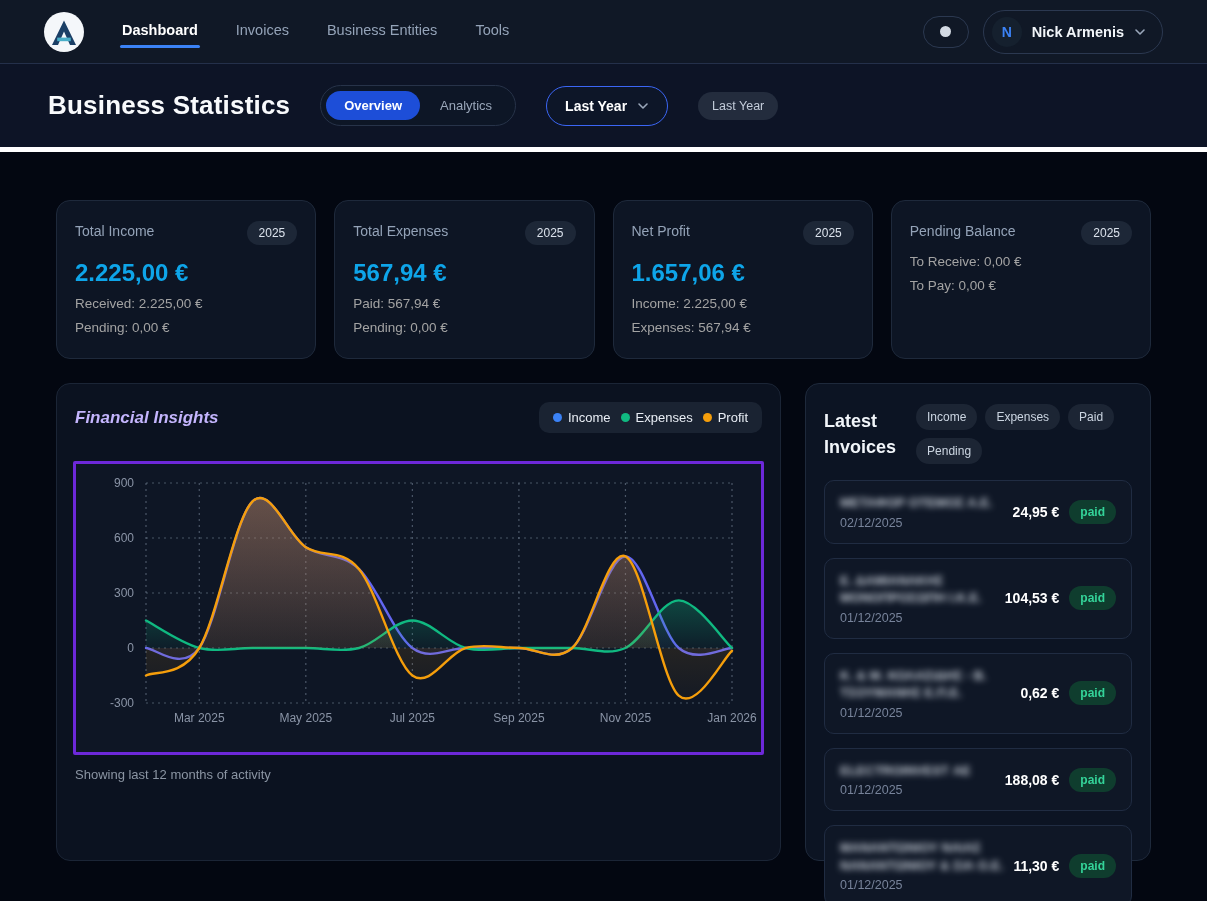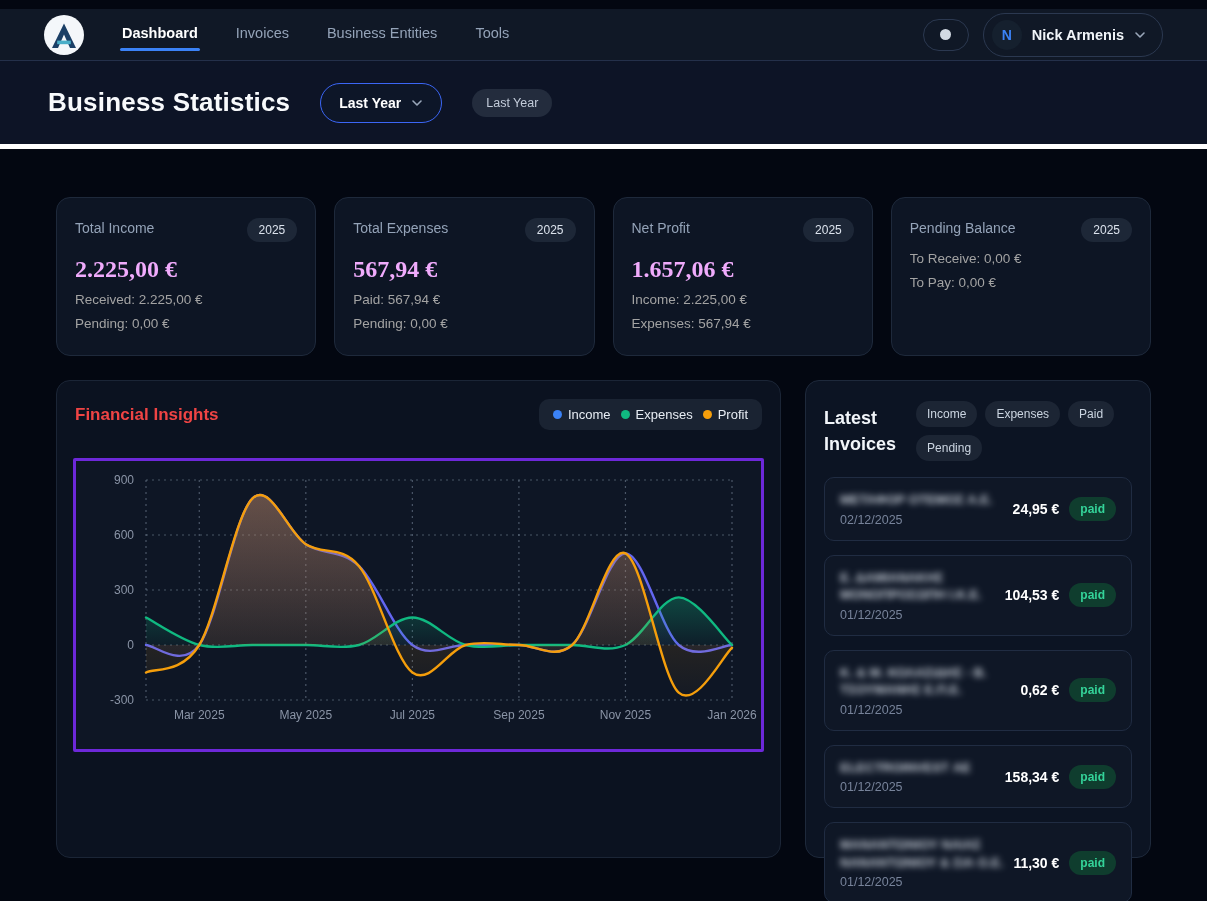--- a/index.html
+++ b/index.html
@@ -5,22 +5,22 @@
   * { margin:0; padding:0; box-sizing:border-box; }
   html,body { width:1207px; height:901px; }
   body {
     background:#030711;
     font-family:"Liberation Sans", sans-serif;
     color:#e5eaf2;
     overflow:hidden;
   }
   
   .navbar {
-    height:52px; background:#101826; border-bottom:1px solid #24304a;
-    display:flex; align-items:center; padding:0 44px;margin-top:9px;
+    height:64px; background:#101826; border-bottom:1px solid #24304a;
+    display:flex; align-items:center; padding:0 44px;
   }
   .logo { width:40px; height:40px; flex:0 0 auto; }
   .nav-links { display:flex; gap:34px; margin-left:36px; }
   .nav-link {
     font-size:14.5px; color:#94a3b8; text-decoration:none; cursor:pointer;
     padding:6px 2px 10px; position:relative;
   }
   .nav-link.active { color:#fff; font-weight:700; }
   .nav-link.active::after {
     content:""; position:absolute; left:0; right:0; bottom:0;
@@ -75,32 +75,32 @@
   .stat-card {
     background:#0d1524; border:1px solid #1e293b; border-radius:14px;
     padding:20px 18px; height:159px;
   }
   .stat-head { display:flex; justify-content:space-between; align-items:flex-start; }
   .stat-title { font-size:14px; color:#94a3b8; padding-top:2px; }
   .stat-badge {
     background:#1d2737; color:#dbe2ec; font-size:12px; border-radius:12px;
     padding:5px 12px;
   }
-  .stat-value { font-size:24px; font-weight:700; color:#f0abfc; margin-top:14px;font-family:Liberation Serif, serif; }
+  .stat-value { font-size:24px; font-weight:700; color:#0ea5e9; margin-top:14px; }
   .stat-line { font-size:13.5px; color:#a3a3a3; margin-top:9px; }
 
   .row2 { display:grid; grid-template-columns:1fr 346px; gap:24px; margin-top:24px; }
 
   
   .chart-card {
     background:#0b1220; border:1px solid #1b2536; border-radius:14px;
     padding:18px 16px; height:478px;
   }
   .chart-head { display:flex; justify-content:space-between; align-items:center; padding:0 2px; }
-  .chart-title { font-size:17px; font-weight:700; color:#ef4444; }
+  .chart-title { font-size:17px; font-weight:700; color:#c4b5fd;font-style:italic; }
   .legend {
     display:flex; align-items:center; gap:10px; background:#1a2332;
     border-radius:10px; padding:8px 14px;
   }
   .legend-item { display:flex; align-items:center; gap:6px; cursor:pointer; }
   .legend-dot { width:9px; height:9px; border-radius:50%; }
   .legend-label { font-size:13px; color:#e8edf4; }
   .plot-wrap {
     margin-top:28px; background:#0e1625; border:3px solid #6d28d9;
     border-radius:2px; overflow:hidden;
@@ -164,20 +164,24 @@
       <span class="user-name">Nick Armenis</span>
       <svg class="chev" viewBox="0 0 12 12">
           <path d="M2 4 L6 8 L10 4" fill="none" stroke="#9aa7ba" stroke-width="1.6" stroke-linecap="round" stroke-linejoin="round"></path>
         </svg>
     </div>
   </div>
 </div>
 
 <div class="page-header">
   <h1 class="page-title">Business Statistics</h1>
+  <div class="tab-group">
+    <div class="tab active">Overview</div>
+    <div class="tab">Analytics</div>
+  </div>
   <div class="period-select">
     <span class="label">Last Year</span>
     <svg class="chev" viewBox="0 0 12 12">
         <path d="M2 4 L6 8 L10 4" fill="none" stroke="#9aa7ba" stroke-width="1.6" stroke-linecap="round" stroke-linejoin="round"></path>
       </svg>
   </div>
   <span class="period-chip">Last Year</span>
 </div>
 
 <div class="main">
@@ -278,20 +282,21 @@
             <text x="549.4545454545455" y="258" fill="#8a94a6" font-size="12" text-anchor="middle">Nov 2025</text>
             <line x1="656" y1="19" x2="656" y2="239" stroke="#94a3b8" stroke-opacity="0.45" stroke-width="1.2" stroke-dasharray="2 4"></line>
             <text x="656" y="258" fill="#8a94a6" font-size="12" text-anchor="middle">Jan 2026</text>
             <path d="M70,184C78.87878787878788,184 105.51515151515152,208.44444444444446 123.27272727272728,184C141.03030303030303,159.55555555555554 158.7878787878788,54.138888888888886 176.54545454545456,37.33333333333333C194.3030303030303,20.527777777777775 212.06060606060606,71.86111111111111 229.8181818181818,83.16666666666667C247.57575757575756,94.47222222222223 265.33333333333337,88.36111111111111 283.0909090909091,105.16666666666667C300.8484848484849,121.97222222222223 318.6060606060606,170.86111111111111 336.3636363636364,184C354.1212121212121,197.13888888888889 371.8787878787879,184 389.6363636363636,184C407.3939393939394,184 425.1515151515152,184 442.90909090909093,184C460.6666666666667,184 478.42424242424244,199.27777777777777 496.1818181818182,184C513.939393939394,168.72222222222223 531.6969696969697,92.33333333333333 549.4545454545455,92.33333333333333C567.2121212121212,92.33333333333333 584.969696969697,168.72222222222223 602.7272727272727,184C620.4848484848485,199.27777777777777 647.1212121212121,184 656,184L656,184L70,184Z" fill="url(#grad0)"></path>
             <path d="M70,184C78.87878787878788,184 105.51515151515152,208.44444444444446 123.27272727272728,184C141.03030303030303,159.55555555555554 158.7878787878788,54.138888888888886 176.54545454545456,37.33333333333333C194.3030303030303,20.527777777777775 212.06060606060606,71.86111111111111 229.8181818181818,83.16666666666667C247.57575757575756,94.47222222222223 265.33333333333337,88.36111111111111 283.0909090909091,105.16666666666667C300.8484848484849,121.97222222222223 318.6060606060606,170.86111111111111 336.3636363636364,184C354.1212121212121,197.13888888888889 371.8787878787879,184 389.6363636363636,184C407.3939393939394,184 425.1515151515152,184 442.90909090909093,184C460.6666666666667,184 478.42424242424244,199.27777777777777 496.1818181818182,184C513.939393939394,168.72222222222223 531.6969696969697,92.33333333333333 549.4545454545455,92.33333333333333C567.2121212121212,92.33333333333333 584.969696969697,168.72222222222223 602.7272727272727,184C620.4848484848485,199.27777777777777 647.1212121212121,184 656,184" fill="none" stroke="#6366f1" stroke-width="2.4" stroke-linecap="round"></path>
             <path d="M70,156.5C78.87878787878788,161.08333333333334 105.51515151515152,179.41666666666666 123.27272727272728,184C141.03030303030303,188.58333333333334 158.7878787878788,184 176.54545454545456,184C194.3030303030303,184 212.06060606060606,184 229.8181818181818,184C247.57575757575756,184 265.33333333333337,188.58333333333334 283.0909090909091,184C300.8484848484849,179.41666666666666 318.6060606060606,156.5 336.3636363636364,156.5C354.1212121212121,156.5 371.8787878787879,179.41666666666666 389.6363636363636,184C407.3939393939394,188.58333333333334 425.1515151515152,184 442.90909090909093,184C460.6666666666667,184 478.42424242424244,184 496.1818181818182,184C513.939393939394,184 531.6969696969697,191.94444444444446 549.4545454545455,184C567.2121212121212,176.05555555555554 584.969696969697,136.33333333333331 602.7272727272727,136.33333333333331C620.4848484848485,136.33333333333331 647.1212121212121,176.05555555555554 656,184L656,184L70,184Z" fill="url(#grad1)"></path>
             <path d="M70,156.5C78.87878787878788,161.08333333333334 105.51515151515152,179.41666666666666 123.27272727272728,184C141.03030303030303,188.58333333333334 158.7878787878788,184 176.54545454545456,184C194.3030303030303,184 212.06060606060606,184 229.8181818181818,184C247.57575757575756,184 265.33333333333337,188.58333333333334 283.0909090909091,184C300.8484848484849,179.41666666666666 318.6060606060606,156.5 336.3636363636364,156.5C354.1212121212121,156.5 371.8787878787879,179.41666666666666 389.6363636363636,184C407.3939393939394,188.58333333333334 425.1515151515152,184 442.90909090909093,184C460.6666666666667,184 478.42424242424244,184 496.1818181818182,184C513.939393939394,184 531.6969696969697,191.94444444444446 549.4545454545455,184C567.2121212121212,176.05555555555554 584.969696969697,136.33333333333331 602.7272727272727,136.33333333333331C620.4848484848485,136.33333333333331 647.1212121212121,176.05555555555554 656,184" fill="none" stroke="#10b981" stroke-width="2.4" stroke-linecap="round"></path>
             <path d="M70,211.5C78.87878787878788,206.91666666666666 105.51515151515152,213.02777777777777 123.27272727272728,184C141.03030303030303,154.97222222222223 158.7878787878788,54.138888888888886 176.54545454545456,37.33333333333333C194.3030303030303,20.527777777777775 212.06060606060606,71.86111111111111 229.8181818181818,83.16666666666667C247.57575757575756,94.47222222222223 265.33333333333337,83.77777777777779 283.0909090909091,105.16666666666667C300.8484848484849,126.55555555555556 318.6060606060606,198.36111111111111 336.3636363636364,211.5C354.1212121212121,224.63888888888889 371.8787878787879,188.58333333333334 389.6363636363636,184C407.3939393939394,179.41666666666666 425.1515151515152,184 442.90909090909093,184C460.6666666666667,184 478.42424242424244,199.27777777777777 496.1818181818182,184C513.939393939394,168.72222222222223 531.6969696969697,84.38888888888889 549.4545454545455,92.33333333333333C567.2121212121212,100.27777777777777 584.969696969697,215.93055555555554 602.7272727272727,231.66666666666666C620.4848484848485,247.40277777777777 647.1212121212121,194.23611111111111 656,186.75L656,184L70,184Z" fill="url(#grad2)"></path>
             <path d="M70,211.5C78.87878787878788,206.91666666666666 105.51515151515152,213.02777777777777 123.27272727272728,184C141.03030303030303,154.97222222222223 158.7878787878788,54.138888888888886 176.54545454545456,37.33333333333333C194.3030303030303,20.527777777777775 212.06060606060606,71.86111111111111 229.8181818181818,83.16666666666667C247.57575757575756,94.47222222222223 265.33333333333337,83.77777777777779 283.0909090909091,105.16666666666667C300.8484848484849,126.55555555555556 318.6060606060606,198.36111111111111 336.3636363636364,211.5C354.1212121212121,224.63888888888889 371.8787878787879,188.58333333333334 389.6363636363636,184C407.3939393939394,179.41666666666666 425.1515151515152,184 442.90909090909093,184C460.6666666666667,184 478.42424242424244,199.27777777777777 496.1818181818182,184C513.939393939394,168.72222222222223 531.6969696969697,84.38888888888889 549.4545454545455,92.33333333333333C567.2121212121212,100.27777777777777 584.969696969697,215.93055555555554 602.7272727272727,231.66666666666666C620.4848484848485,247.40277777777777 647.1212121212121,194.23611111111111 656,186.75" fill="none" stroke="#f59e0b" stroke-width="2.4" stroke-linecap="round"></path>
           </svg></div>
+      <div class="chart-foot">Showing last 12 months of activity</div>
     </div>
 
     <div class="invoices-panel">
       <div class="inv-head">
         <div class="inv-title">Latest Invoices</div>
         <div class="inv-filters">
             <span class="chip">Income</span>
             <span class="chip">Expenses</span>
             <span class="chip">Paid</span>
             <span class="chip">Pending</span>
@@ -327,21 +332,21 @@
               <span class="inv-amount">0,62 €</span>
               <span class="inv-badge">paid</span>
             </div>
           </div>
           <div class="inv-row">
             <div class="inv-left">
               <div class="inv-name blurred">ELECTROINVEST ΑΕ</div>
               <div class="inv-date">01/12/2025</div>
             </div>
             <div class="inv-right">
-              <span class="inv-amount">158,34 €</span>
+              <span class="inv-amount">188,08 €</span>
               <span class="inv-badge">paid</span>
             </div>
           </div>
           <div class="inv-row">
             <div class="inv-left">
               <div class="inv-name blurred">ΜΑΝΑΝΤΩΝΙΟΥ ΝΑΙΑΣ ΝΑΝΑΝΤΩΝΙΟΥ &amp; ΣΙΑ Ο.Ε.</div>
               <div class="inv-date">01/12/2025</div>
             </div>
             <div class="inv-right">
               <span class="inv-amount">11,30 €</span>

